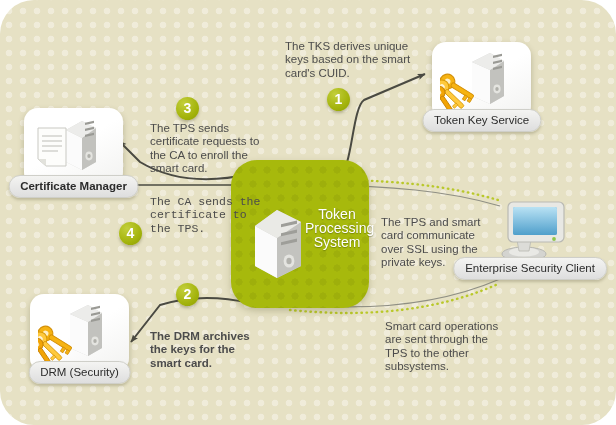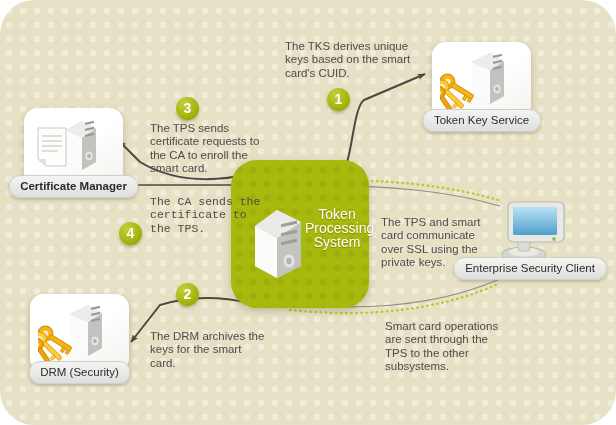--- a/index.html
+++ b/index.html
@@ -137,21 +137,21 @@
   .caption {
     position: absolute;
     color: #4c4c4c;
     font-size: 11.5px;
     line-height: 13.4px;
     white-space: pre-line;
   }
   #caption-tks  { left: 285px; top: 40px;  width: 136px; }
   #caption-tps-ca { left: 150px; top: 122px; width: 120px; }
   #caption-ca-tps { left: 150px; top: 195px; width: 112px; font-family: Liberation Mono, monospace; }
-  #caption-drm  { left: 150px; top: 330px; width: 118px; }
+  #caption-drm  { left: 150px; top: 330px; width: 118px; font-weight: bold; }
   #caption-ssl  { left: 381px; top: 216px; width: 116px; }
   #caption-ops  { left: 385px; top: 320px; width: 124px; }
 </style>
 </head>
 <body>
 
 <div id="stage">
 
   <div id="dot-pattern"></div>
 

